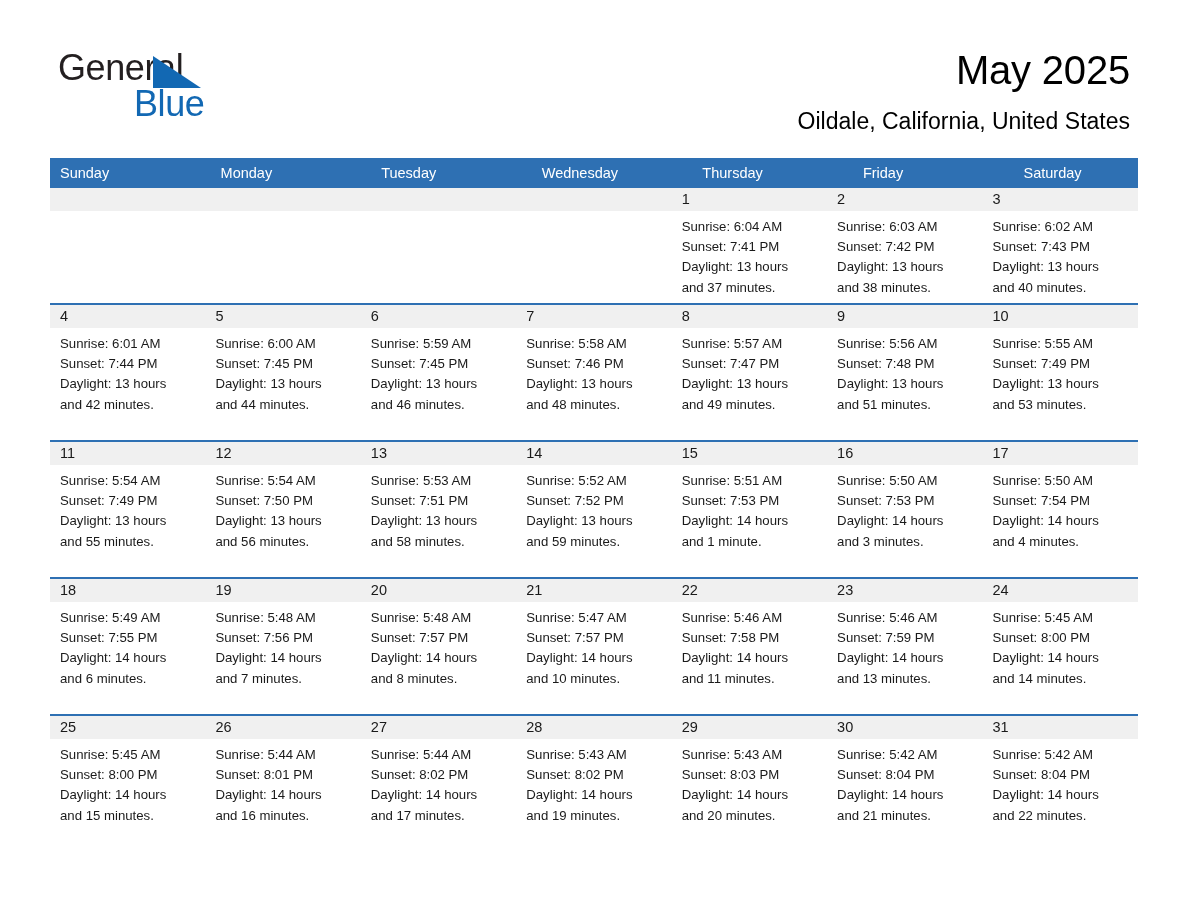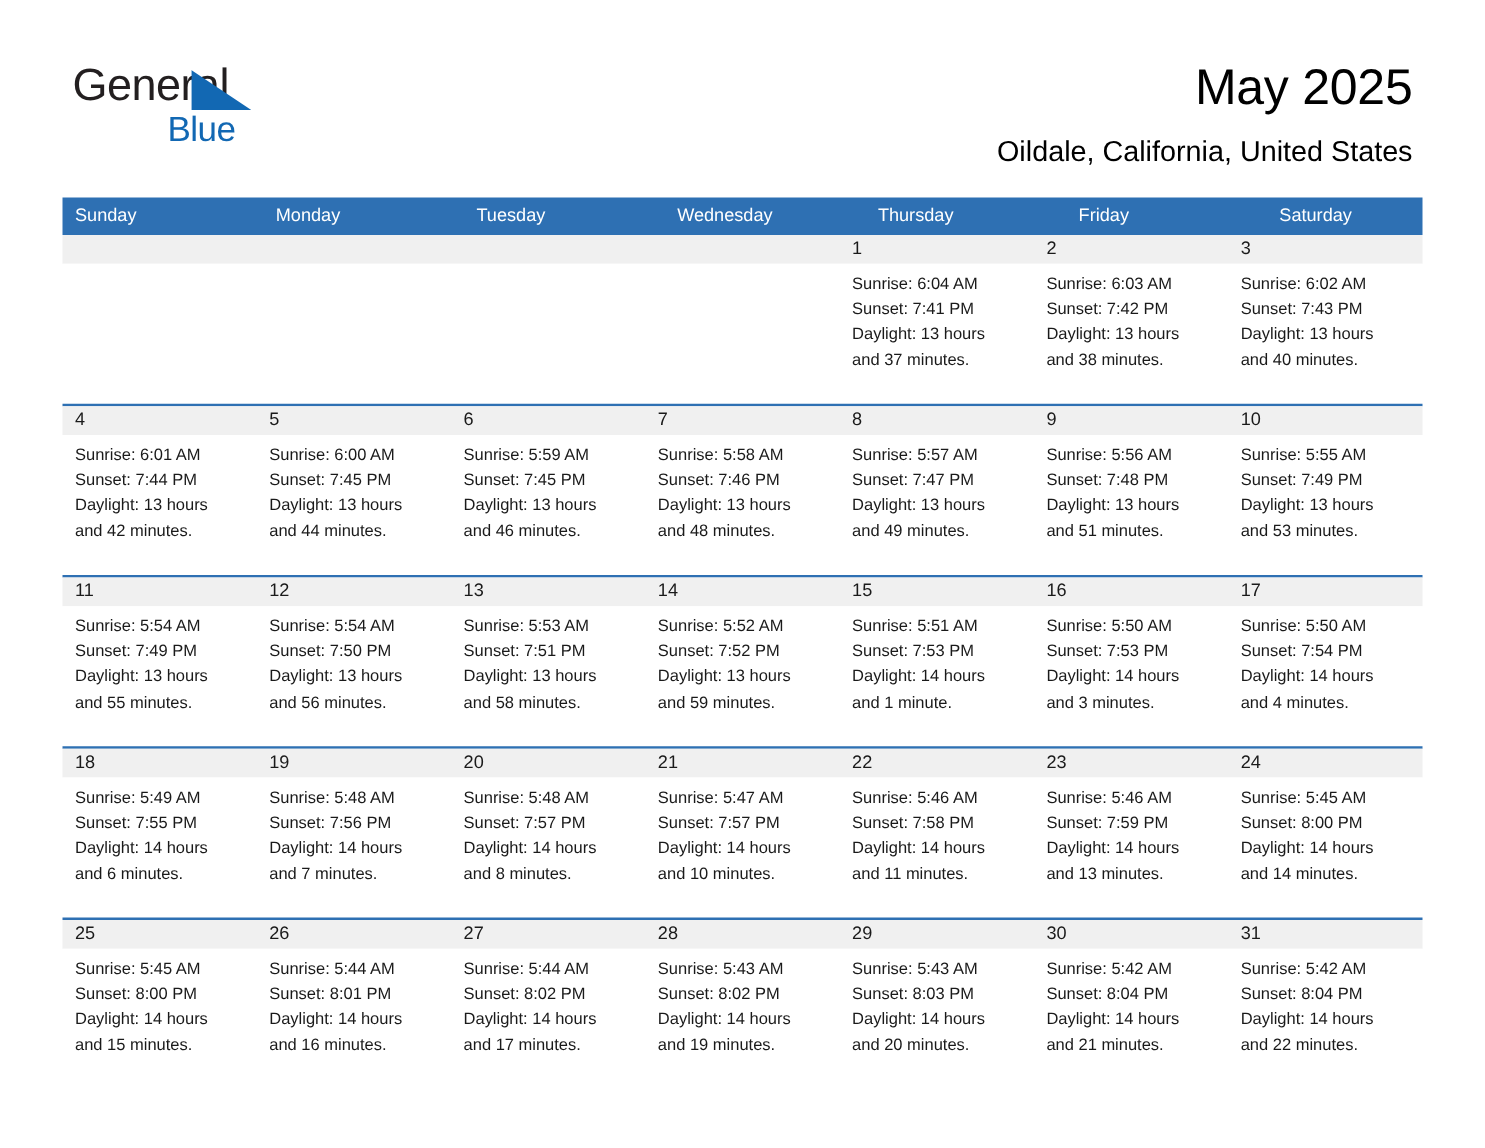--- a/index.html
+++ b/index.html
@@ -52,21 +52,21 @@
     top: 8px;
     width: 48px;
     height: 32px;
     background: #1268b3;
     clip-path: polygon(0% 0%, 100% 100%, 0% 100%);
   }
   .logo-blue {
     position: absolute;
     left: 76px;
     top: 36px;
-    font-size: 28px;
+    font-size: 36px;
     font-weight: 400;
     letter-spacing: -0.4px;
     color: #1268b3;
     line-height: 40px;
   }
   .title-month {
     position: absolute;
     right: 58px;
     top: 46px;
     font-size: 40px;
@@ -134,21 +134,21 @@
     box-sizing: border-box;
     color: #1a1a1a;
   }
   .week .bodystrip {
     display: flex;
     width: 100%;
     height: 112px;
     background: #ffffff;
   }
   .week.first .bodystrip {
-    height: 112px;
+    height: 92px;
   }
   .week .bodystrip .bcell {
     flex: 1 1 0;
     min-width: 0;
     padding: 6px 10px 0 10px;
     box-sizing: border-box;
   }
   .detail-line {
     font-size: 13.2px;
     line-height: 20.2px;

